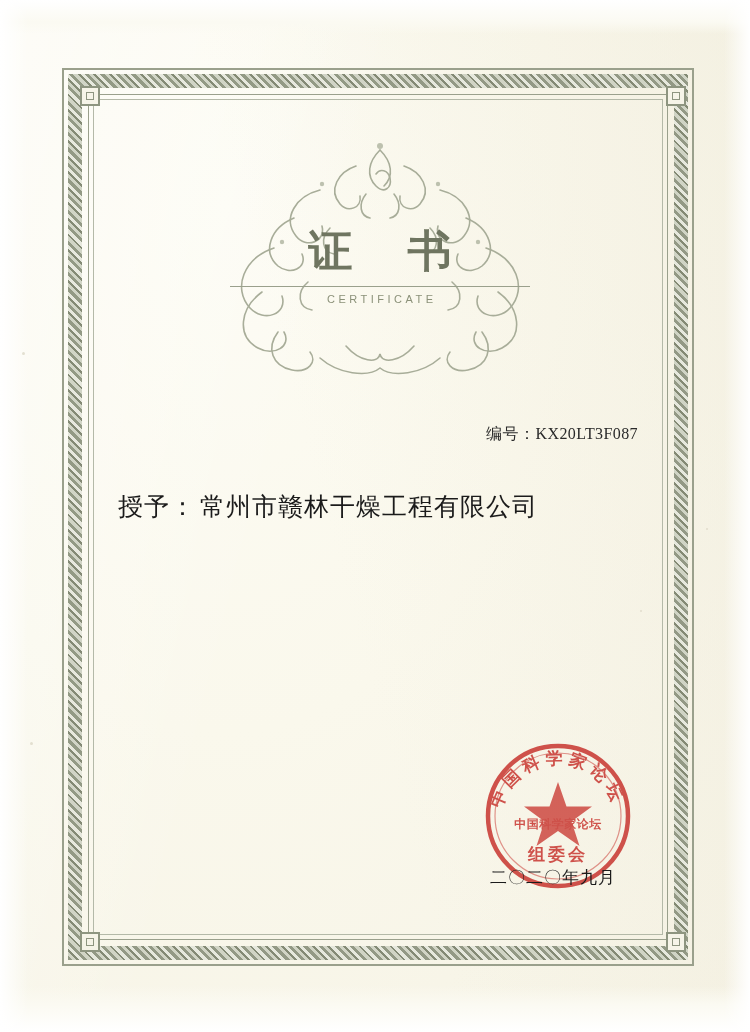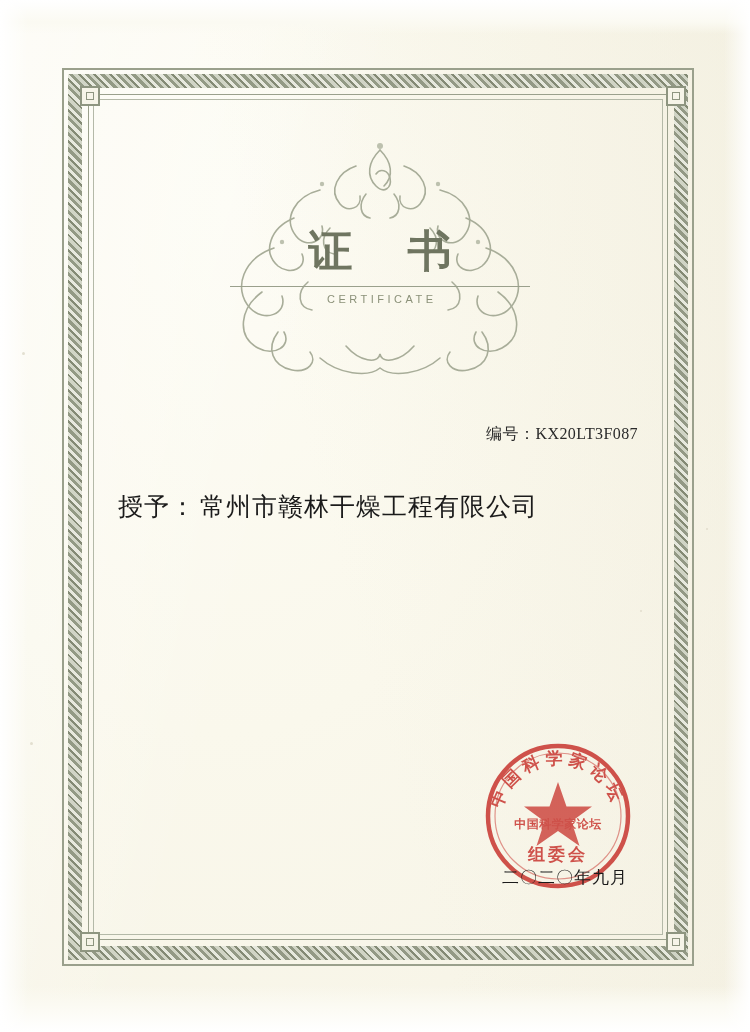--- a/index.html
+++ b/index.html
@@ -217,21 +217,20 @@
     width: 160px;
     height: 160px;
   }
   .seal svg { display: block; }
 
   .seal-date {
     position: absolute;
     left: 490px;
     top: 866px;
     width: 150px;
-    text-align: center;
     font-size: 17px;
     color: #1b1b1b;
     letter-spacing: 1px;
   }
 
   
   .speck {
     position: absolute;
     background: #d8d4c2;
     border-radius: 50%;

